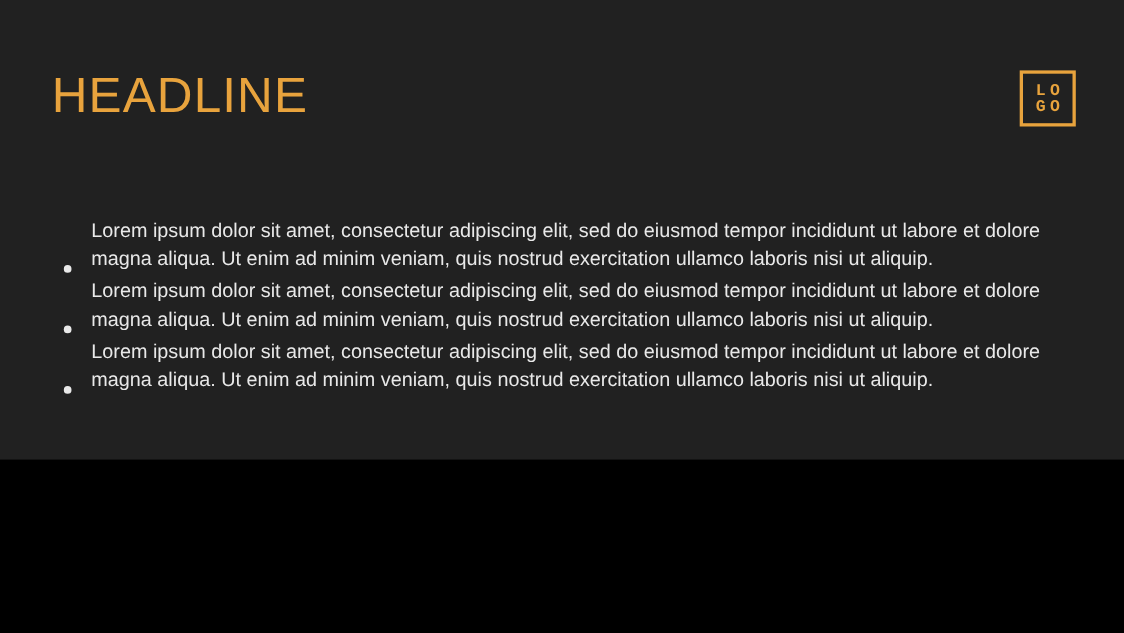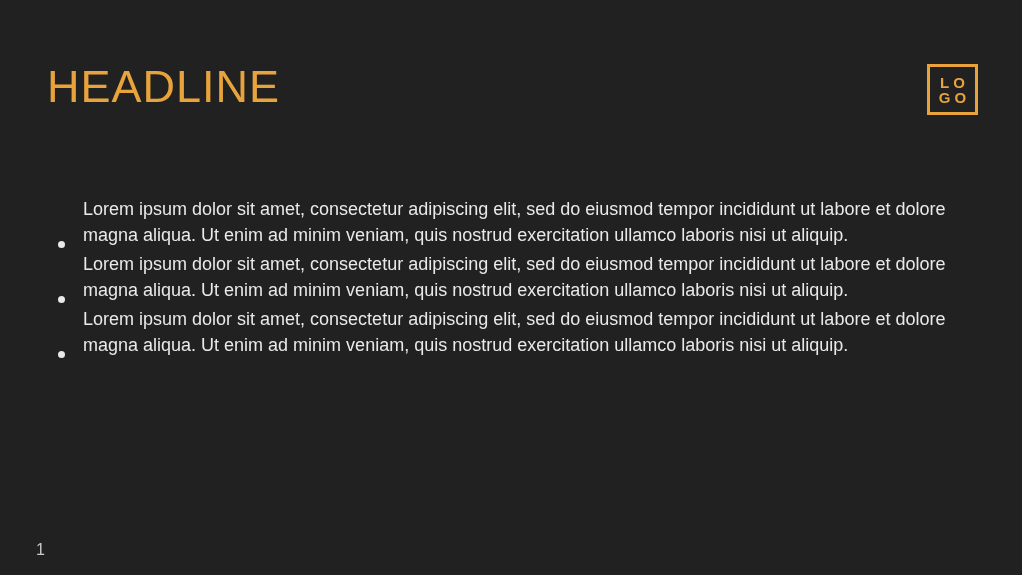--- a/index.html
+++ b/index.html
@@ -1,19 +1,19 @@
 <!DOCTYPE html>
 <html><head>
 <meta charset="utf-8">
 <style>
   html, body { margin: 0; padding: 0; background: #000; }
   .slide {
     position: relative;
     width: 1022px;
-    height: 575px;
+    height: 418px;
     background: #212121;
     font-family: "Liberation Sans", sans-serif;
     overflow: hidden;
   }
   .headline {
     position: absolute;
     left: 47px;
     top: 64px;
     font-size: 45px;
     line-height: 1;
@@ -27,20 +27,21 @@
     left: 927px;
     top: 64px;
     width: 51px;
     height: 51px;
     box-sizing: border-box;
     border: 3px solid #E8A33D;
     display: flex;
     flex-direction: column;
     align-items: center;
     justify-content: center;
+    font-family: Liberation Mono, monospace;
   }
   .logo-line {
     color: #E8A33D;
     font-weight: 700;
     font-size: 15px;
     line-height: 15px;
     letter-spacing: 4px;
     margin-right: -4px; 
   }
   .bullets {

